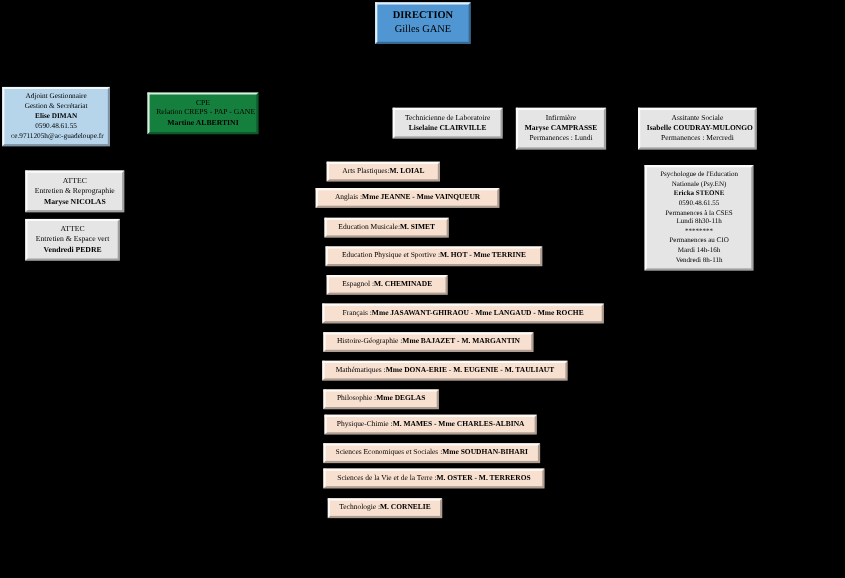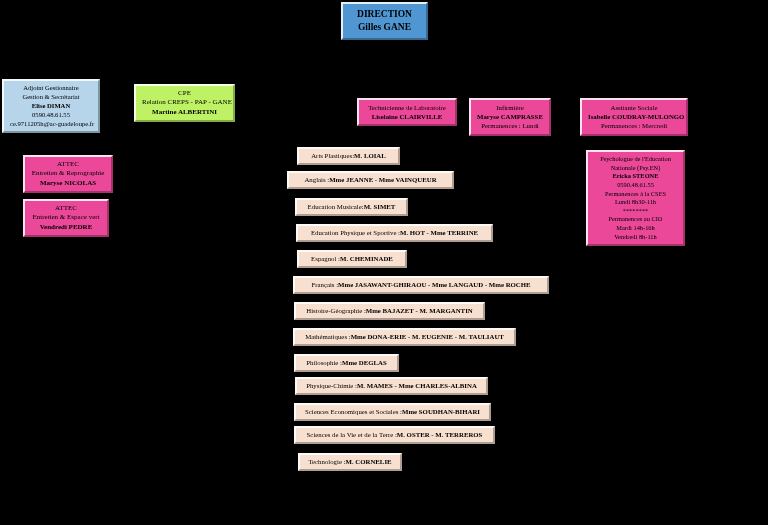--- a/index.html
+++ b/index.html
@@ -36,34 +36,34 @@
     border-right-color: rgba(0,0,0,0.30);
     border-bottom-color: rgba(0,0,0,0.30);
     box-shadow: 1px 1px 2px rgba(0,0,0,0.6);
   }
   .box .ln { display: block; white-space: nowrap; }
   .box .b  { font-weight: bold; }
 
   
   .blue      { background: #4f96d2; }
   .lightblue { background: #b6d4ea; }
-  .yellow    { background: #bef264; }
+  .yellow    { background: #15803d; }
   .orange    { background: #e2701a; border-top-color: rgba(255,255,255,0.55);
                border-left-color: rgba(255,255,255,0.55); }
-  .silver    { background: #ec4899; }
+  .silver    { background: #e5e5e5; }
   .peach     { background: #f8e0d0; }
 
   
   #direction {
     left: 341px; top: 2px; width: 87px;
     font-size: 9.5px;
     padding-top: 4px; padding-bottom: 4px;
   }
   #direction .t1 { font-weight: bold; }
-  #direction .t2 { font-weight: bold; }
+  #direction .t2 { font-weight: normal; }
 
   
   #adjoint-gestionnaire { left: 2px;  top: 79px;  width: 98px; font-size: 6.6px; }
   #attec-repro          { left: 23px; top: 155px; width: 90px; font-size: 7px;  }
   #attec-espace         { left: 23px; top: 199px; width: 86px; font-size: 7px;  }
 
   
   #cpe { left: 134px; top: 84px; width: 101px; font-size: 7px; }
   #aed { left: 150px; top: 153px; width: 81px; font-size: 7.4px; }
 

